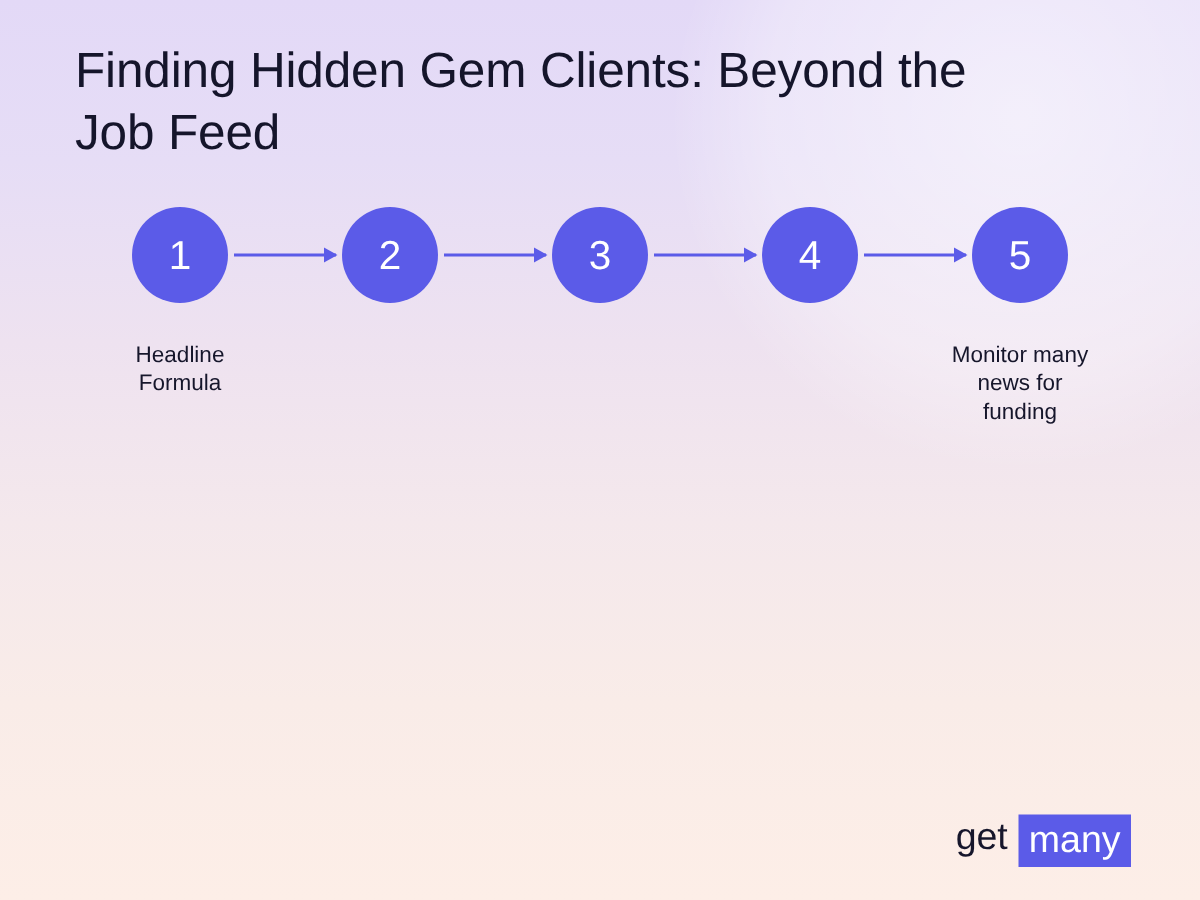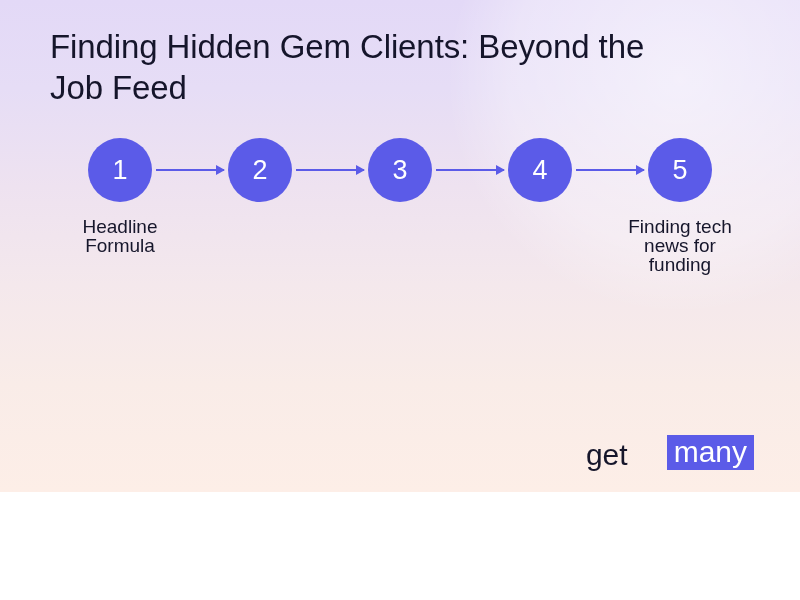--- a/index.html
+++ b/index.html
@@ -11,21 +11,21 @@
     width: 800px;
     height: 600px;
     overflow: hidden;
     font-family: "Liberation Sans", sans-serif;
     background: #ffffff;
   }
 
   #slide {
     position: relative;
     width: 800px;
-    height: 492px;
+    height: 600px;
     overflow: hidden;
     background: linear-gradient(to bottom,
         #e3d9f7 0%,
         #e6ddf6 18%,
         #eee2f0 38%,
         #f4e8ec 58%,
         #f9ece8 78%,
         #fdeee7 100%);
   }
 
@@ -81,22 +81,22 @@
     margin: 0 auto;
     border-radius: 50%;
     background: #5b5be8;
     color: #ffffff;
     font-size: 27px;
     line-height: 64px;
     text-align: center;
   }
 
   .step-label {
-    margin-top: 15px;
-    font-size: 19px;
+    margin-top: 25px;
+    font-size: 15px;
     line-height: 19px;
     color: #16162b;
     white-space: pre-line;
     text-align: center;
   }
 
   
   .connector {
     position: absolute;
     top: 31px;
@@ -120,33 +120,32 @@
     border-bottom: 5px solid transparent;
     border-left: 9px solid #5b5be8;
   }
 
   
   #logo {
     position: absolute;
     right: 46px;
     bottom: 22px;
     display: flex;
-    align-items: flex-end;
-    font-size: 30px;
+    align-items: flex-start;
+    font-size: 25px;
     line-height: 30px;
   }
   #logo .word-get {
     color: #16162b;
     padding-right: 7px;
   }
   #logo .word-many {
     color: #ffffff;
     background: #5b5be8;
     padding: 2px 7px 3px 7px;
-    margin-left: 32px;
   }
 </style>
 </head>
 <body>
 
 <div id="slide">
 
   <div id="glow"></div>
 
   <h1 id="title">Finding Hidden Gem Clients: Beyond the
@@ -184,21 +183,21 @@
     <div class="step" style="left:400px;">
       <div class="node">3</div>
     </div>
 
     <div class="step" style="left:540px;">
       <div class="node">4</div>
     </div>
 
     <div class="step" style="left:680px;">
       <div class="node">5</div>
-      <div class="step-label">Finding tech
+      <div class="step-label">Monitor many
 news for
 funding</div>
     </div>
 
   </div>
 
   <div id="logo">
     <span class="word-get">get</span>
     <span class="word-many">many</span>
   </div>

